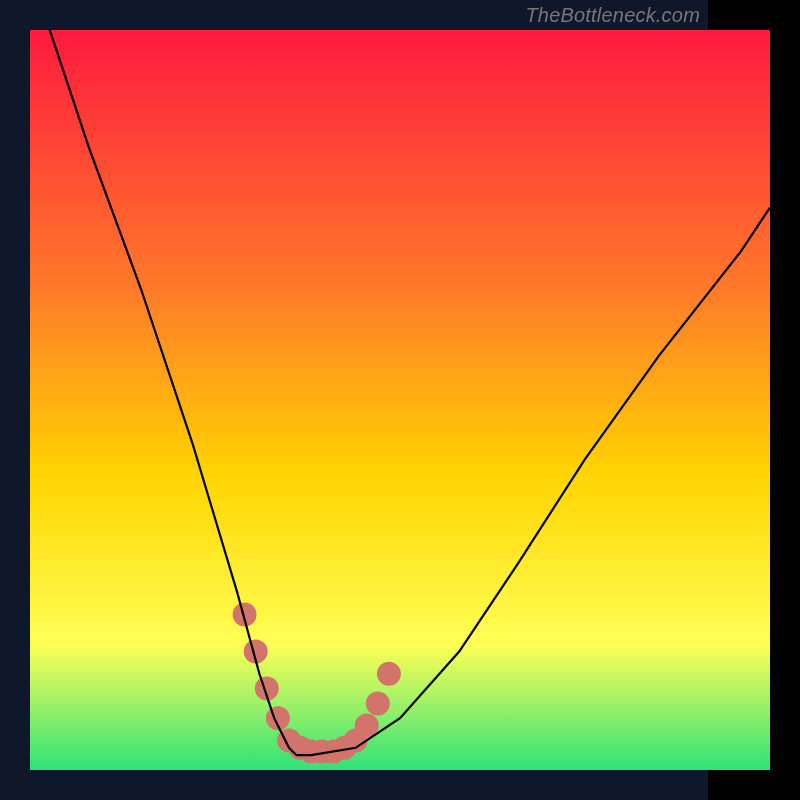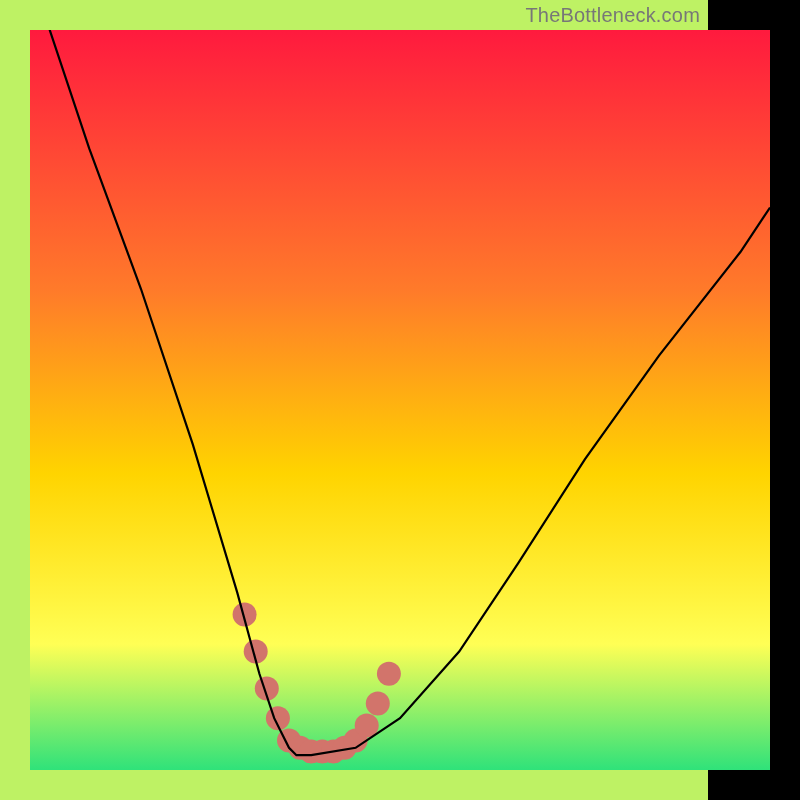--- a/index.html
+++ b/index.html
@@ -8,21 +8,22 @@
     width: 800px;
     height: 800px;
     background: #000;
     overflow: hidden;
     font-family: Arial, Helvetica, sans-serif;
   }
   .stage {
     position: relative;
     width: 708px;
     height: 800px;
-    background: #bef264;
+    background: #0f172a;
+    font-style: italic;
   }
   .watermark {
     position: absolute;
     top: 4px;
     right: 8px;
     color: #777;
     font-size: 20px;
     font-weight: 500;
     letter-spacing: 0.2px;
     z-index: 10;

